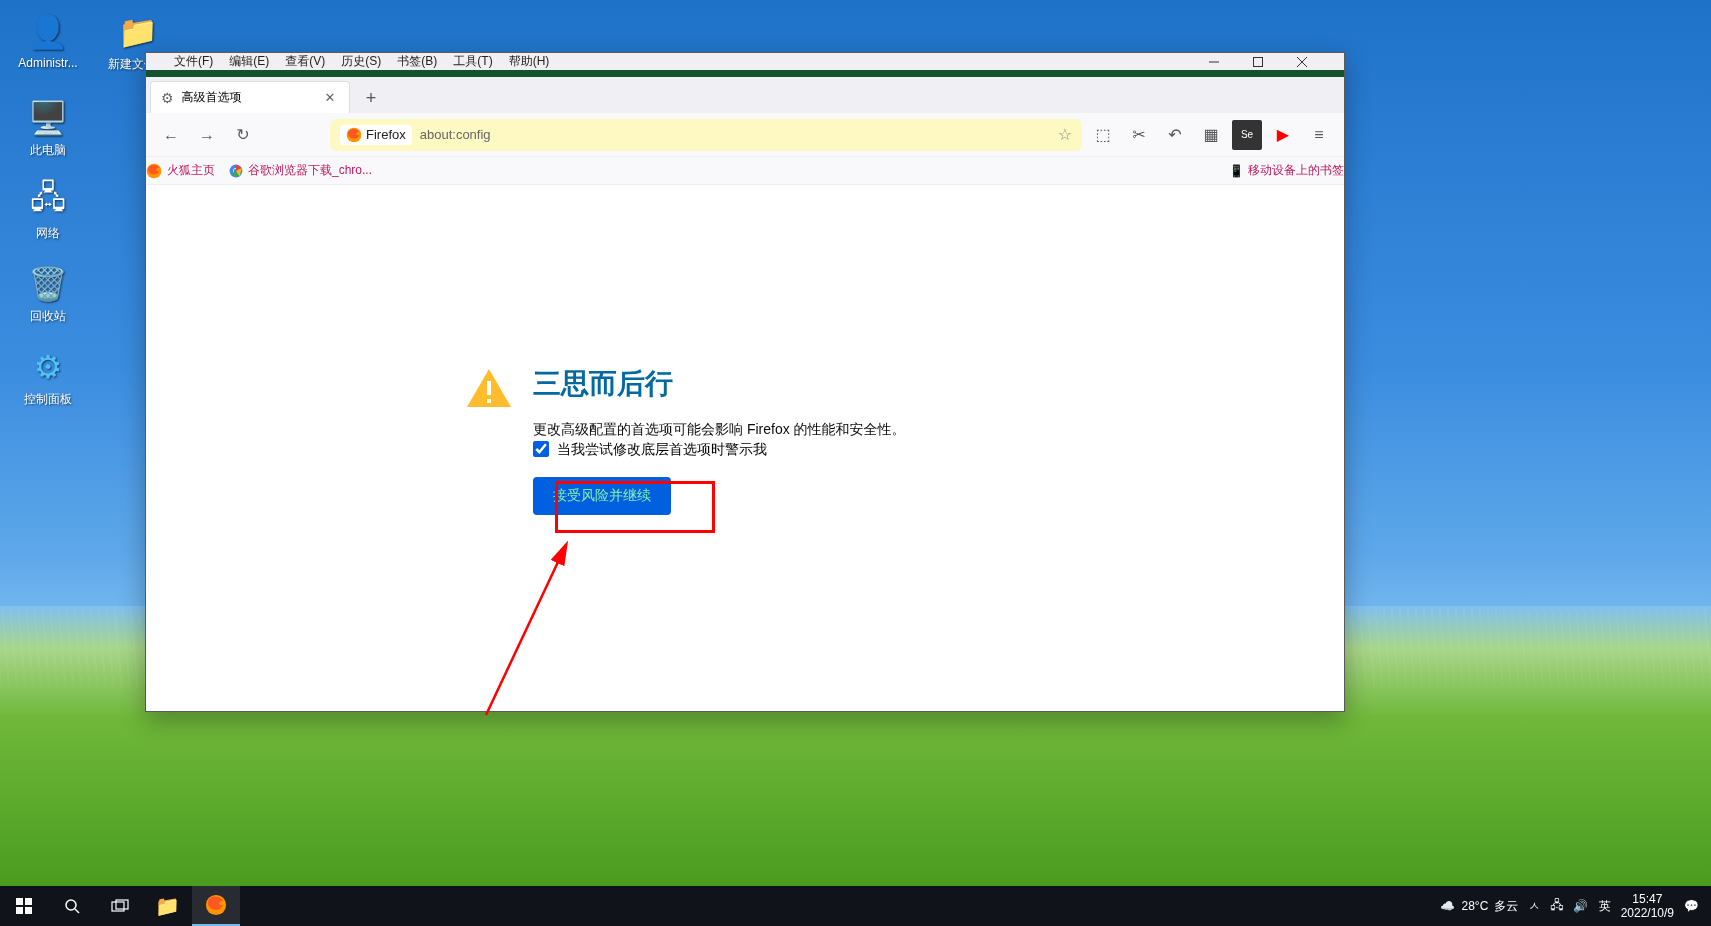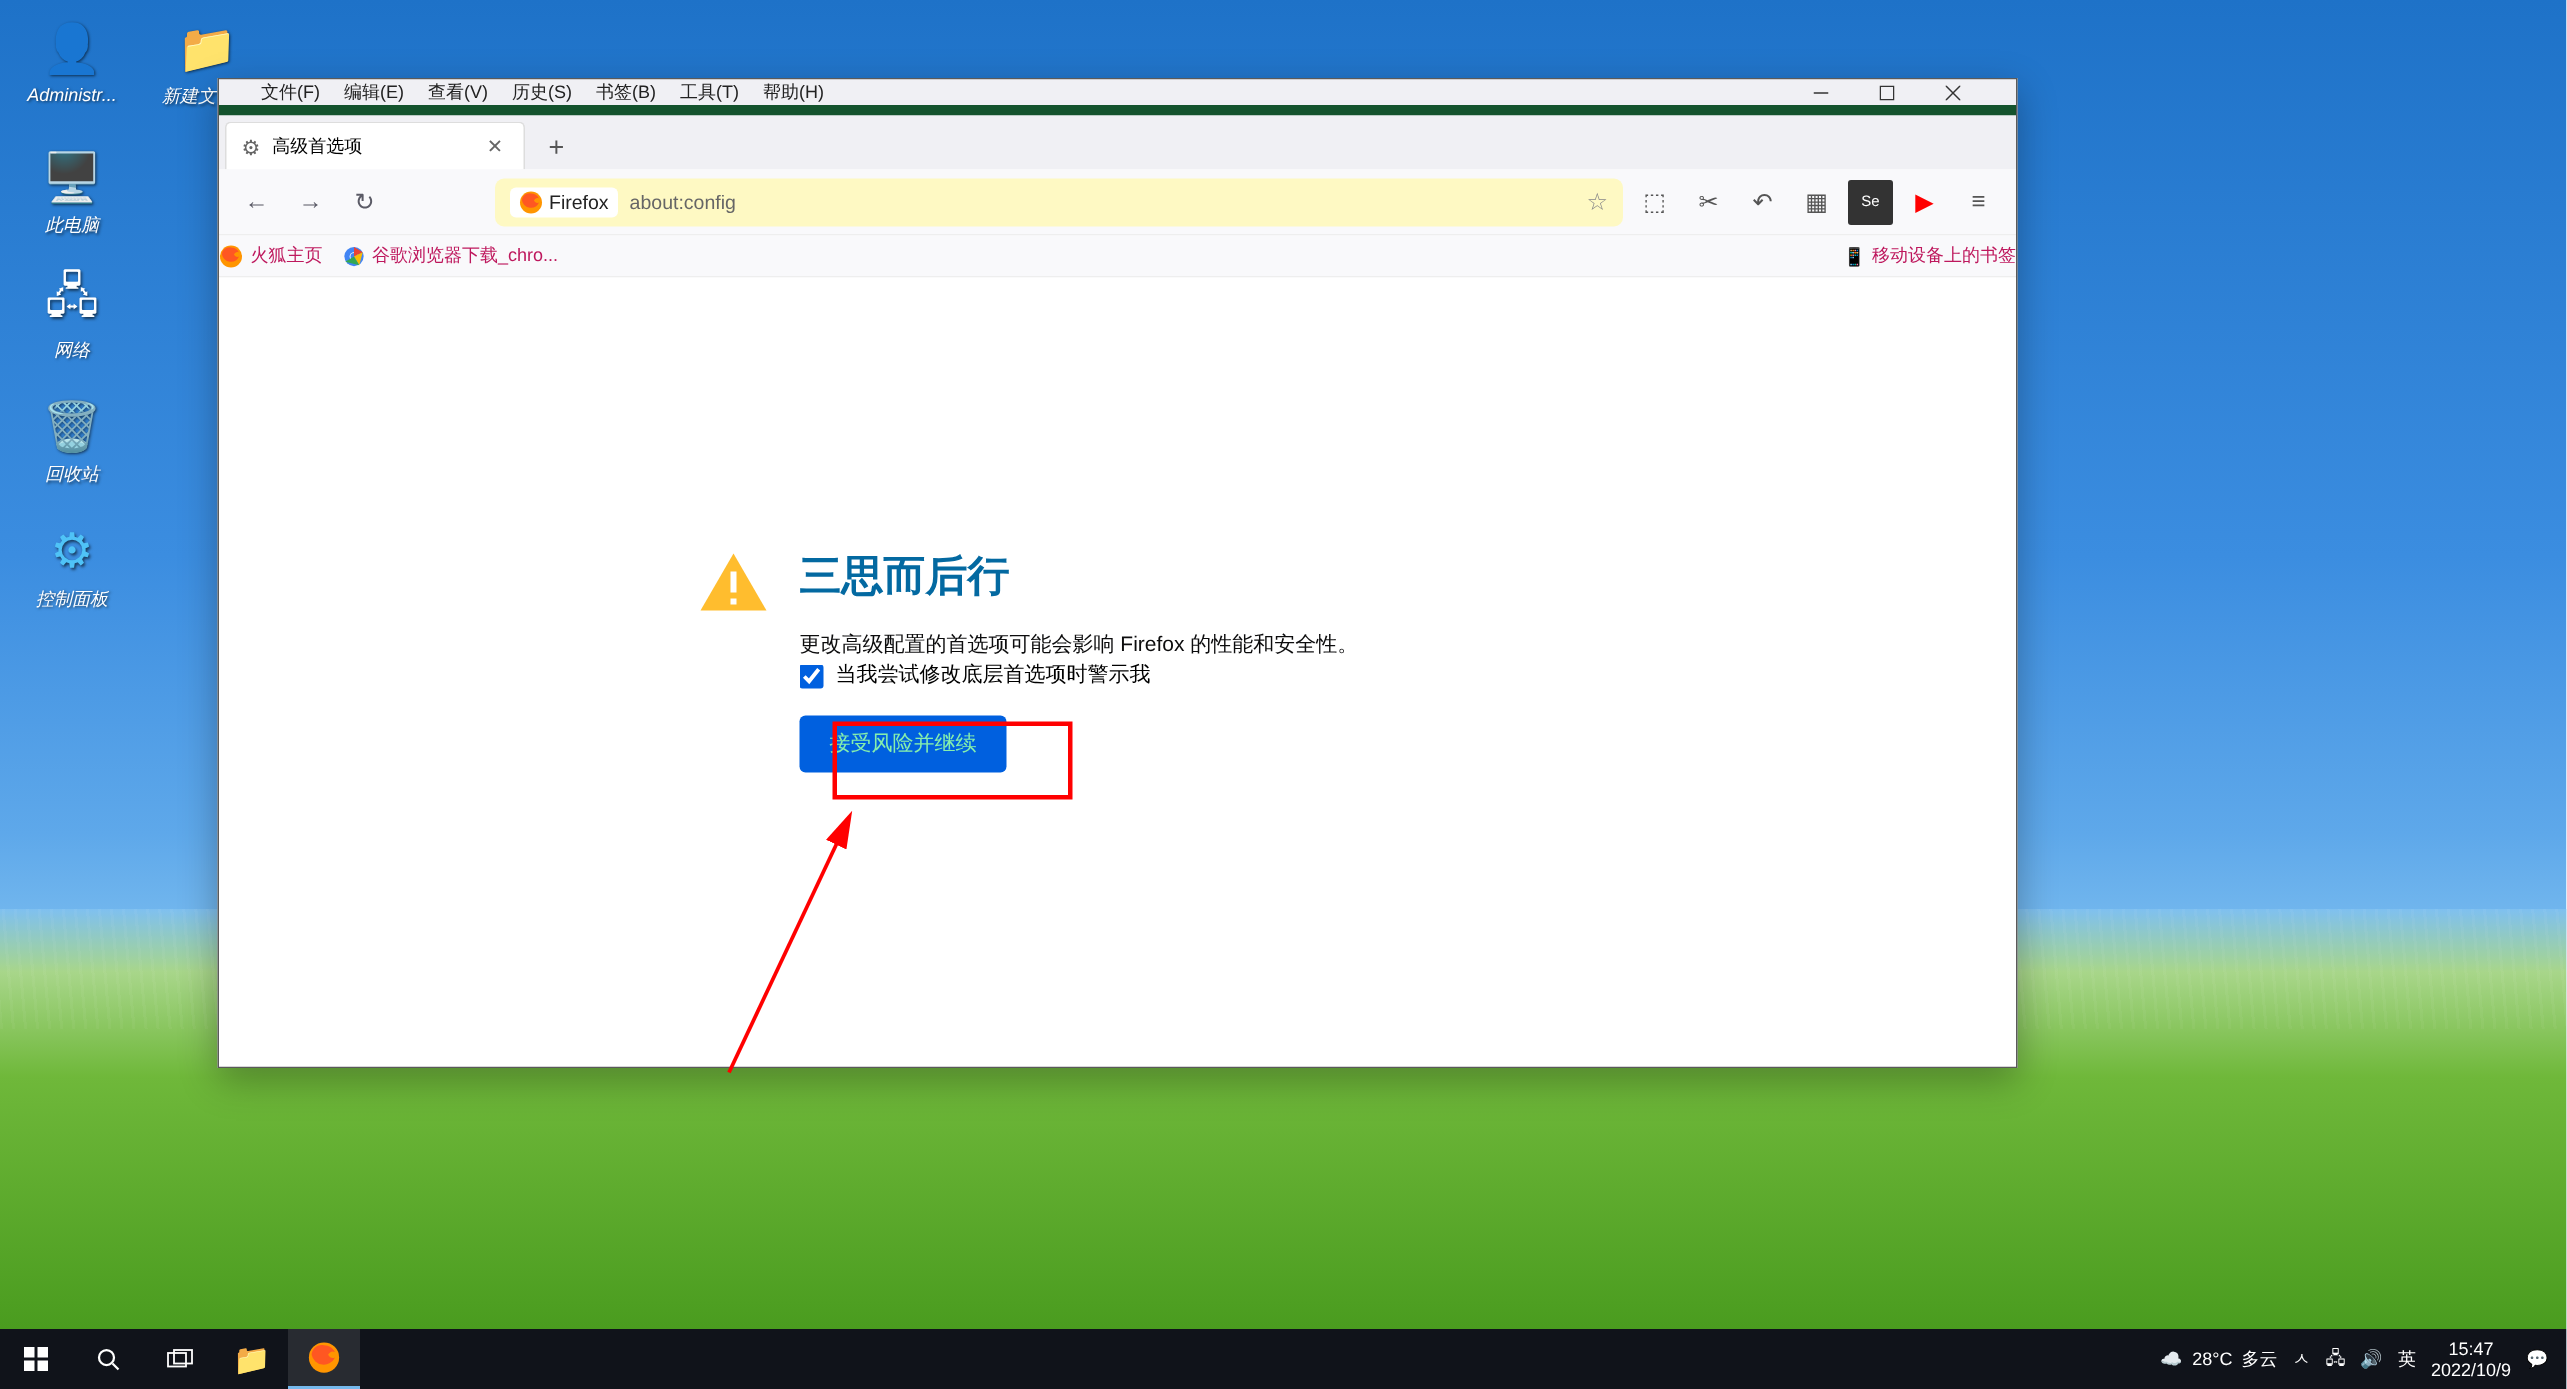--- a/index.html
+++ b/index.html
@@ -15,21 +15,21 @@
     position: absolute; bottom: 40px; left: 0; right: 0; height: 280px;
     background: linear-gradient(to bottom, #7fc0f0 0%, #a8d68a 15%, #6fb83a 40%, #4a9c1f 100%);
   }
   .grass::before {
     content: ""; position: absolute; top: 0; left: 0; right: 0; height: 80px;
     background: repeating-linear-gradient(85deg, rgba(255,255,255,0.1) 0 2px, transparent 2px 8px);
     opacity: 0.4;
   }
   .desktop-icon { width: 76px; text-align: center; color: white; font-size: 12px; text-shadow: 1px 1px 2px rgba(0,0,0,0.6); cursor: default; }
   .desktop-icon .icon-img { display: flex; align-items: center; justify-content: center; height: 44px; font-size: 32px; }
-  .desktop-icon .label { margin-top: 2px; white-space: nowrap; overflow: hidden; text-overflow: ellipsis; font-style: italic; }
+  .desktop-icon .label { margin-top: 2px; white-space: nowrap; overflow: hidden; text-overflow: ellipsis; }
 
   
   .taskbar {
     position: absolute; bottom: 0; left: 0; right: 0; height: 40px;
     background: #10131a; display: flex; align-items: center; color: #fff;
   }
   .taskbar .tb-btn { width: 48px; height: 40px; display: flex; align-items: center; justify-content: center; color: #fff; }
   .taskbar .running { background: rgba(255,255,255,0.1); border-bottom: 2px solid #76b9ed; }
   .taskbar-right { margin-left: auto; display: flex; align-items: center; gap: 10px; padding-right: 12px; font-size: 12px; }
   .taskbar-right .weather { display: flex; align-items: center; gap: 6px; }
@@ -94,21 +94,21 @@
     position: absolute; top: 180px; left: 50%; transform: translateX(-50%);
     width: 560px; display: flex; gap: 20px; align-items: flex-start;
   }
   .warn-icon {
     width: 48px; height: 48px; flex-shrink: 0;
   }
   .warn-icon svg { width: 48px; height: 48px; }
   .warn-content { flex: 1; }
   .warn-title { font-size: 28px; font-weight: 700; color: #0369a1; margin-bottom: 18px; }
   .warn-desc { font-size: 14px; color: #0c0c0d; margin-bottom: 2px; }
-  .warn-check { display: flex; align-items: flex-end; gap: 8px; font-size: 14px; margin-bottom: 18px; }
+  .warn-check { display: flex; align-items: flex-start; gap: 8px; font-size: 14px; margin-bottom: 18px; }
   .warn-check input { width: 16px; height: 16px; accent-color: #0060df; }
   .warn-button {
     background: #0060df; color: #86efac; border: none; padding: 10px 20px;
     font-size: 14px; border-radius: 4px; cursor: pointer;
   }
 
   
   .highlight-box {
     position: absolute; border: 3px solid #ff0000;
     pointer-events: none;

